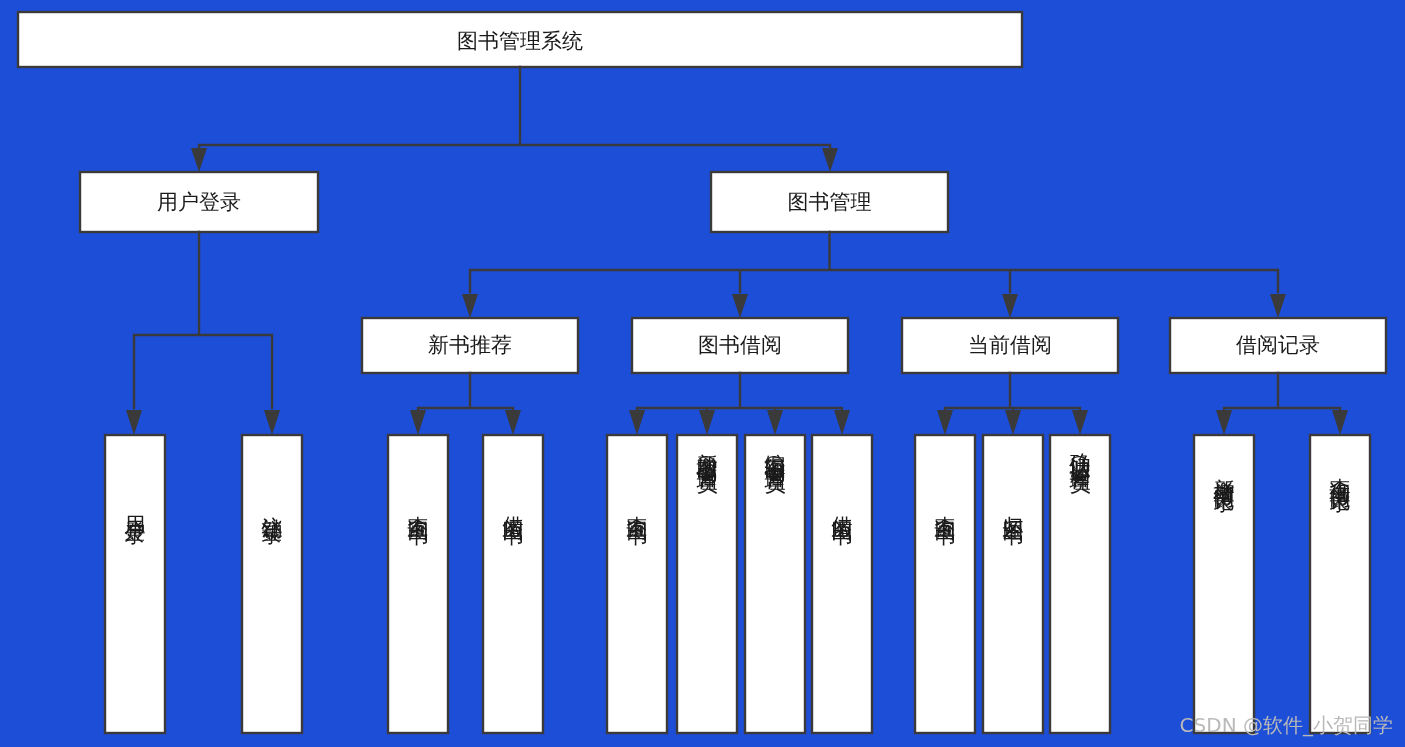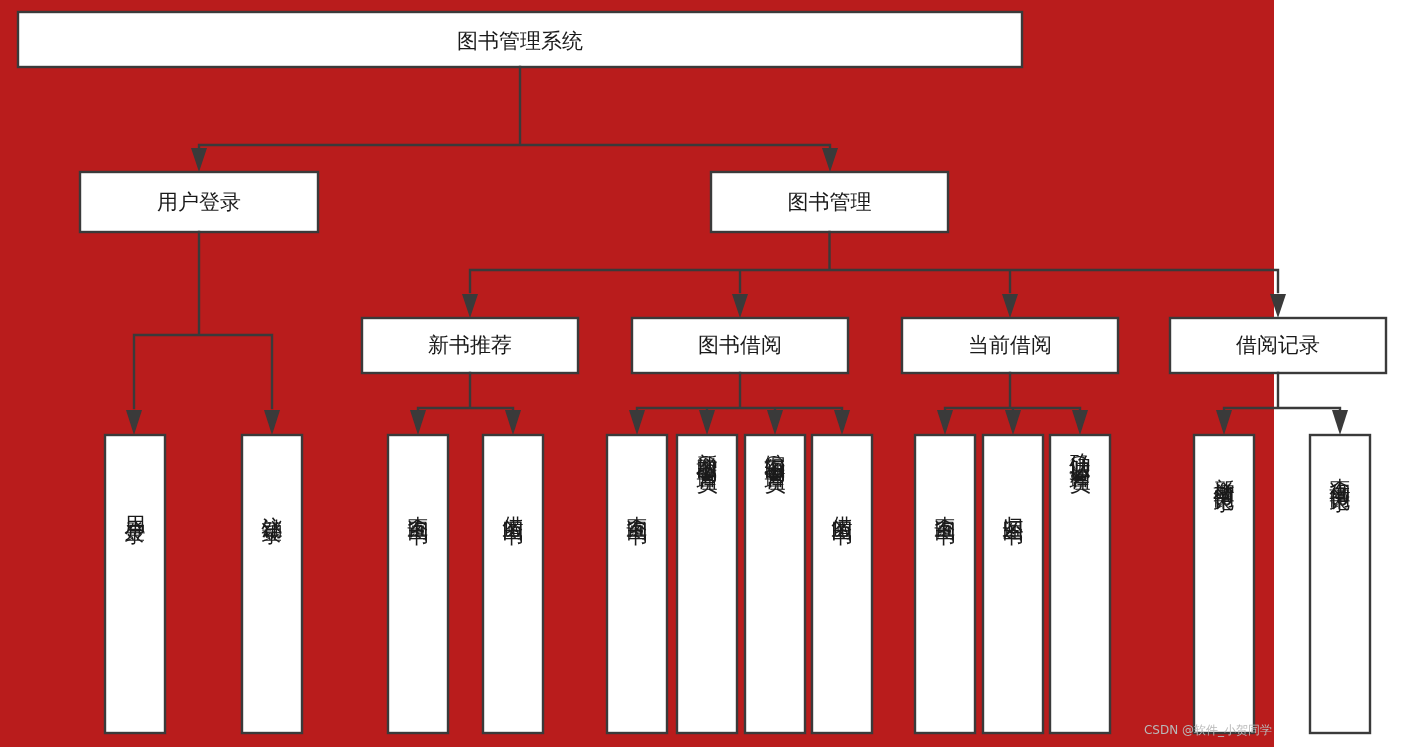--- a/index.html
+++ b/index.html
@@ -8,23 +8,23 @@
     background: #ffffff;
   }
   body {
     width: 1405px;
     height: 747px;
     font-family: "DejaVu Sans", "Liberation Sans", sans-serif;
     overflow: hidden;
   }
   #diagram-root {
     position: relative;
-    width: 1274px;
+    width: 1405px;
     height: 747px;
-    background: #b91c1c;
+    background: #1d4ed8;
   }
   svg#tree-canvas {
     position: absolute;
     left: 0;
     top: 0;
     width: 1405px;
     height: 747px;
     display: block;
   }
   .node-box {
@@ -54,24 +54,24 @@
     font-size: 21px;
     fill: #1a1a1a;
     writing-mode: vertical-rl;
     text-orientation: upright;
     glyph-orientation-vertical: 0deg;
     letter-spacing: 3px;
     text-anchor: middle;
   }
   .watermark {
     position: absolute;
-    right: 2px;
+    right: 12px;
     bottom: 8px;
     font-family: "DejaVu Sans", "Liberation Sans", sans-serif;
-    font-size: 12px;
+    font-size: 20px;
     color: #b9b9b9;
     white-space: nowrap;
     pointer-events: none;
   }
 </style>
 </head>
 <body>
 
 <div id="diagram-root">
 

